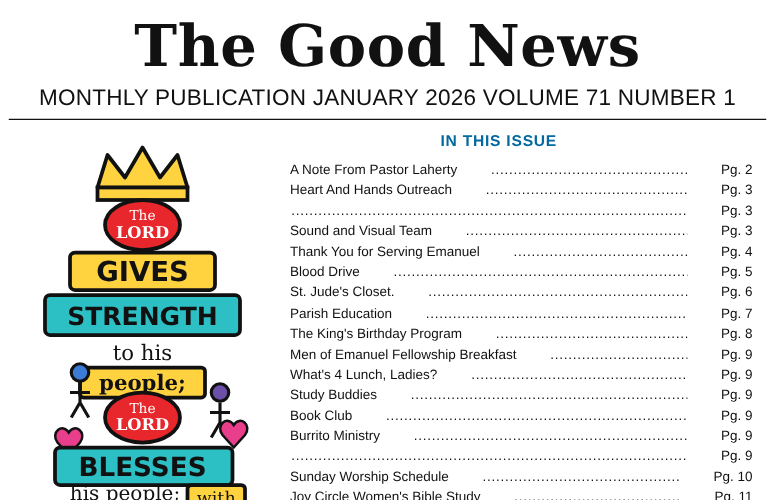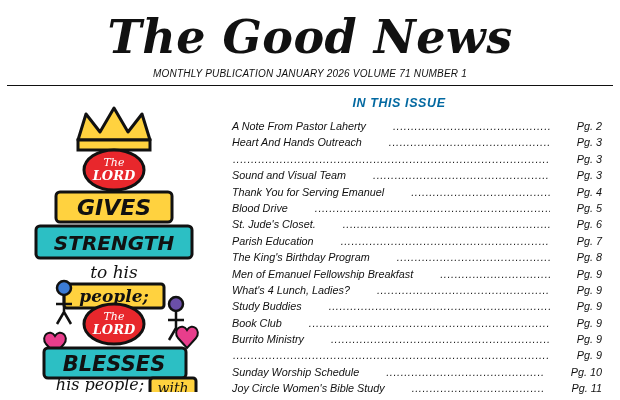--- a/index.html
+++ b/index.html
@@ -8,42 +8,41 @@
     width: 620px; height: 400px;
     overflow: hidden;
     background: #ffffff;
     font-family: "Liberation Sans", sans-serif;
   }
   #page {
     position: relative;
     width: 620px; height: 400px;
     background: #ffffff;
     overflow: hidden;
-    font-style: italic;
   }
 
   
   .masthead {
     width: 100%;
     text-align: center;
     padding-top: 14px;
   }
   .masthead-title {
     font-family: "DejaVu Serif", serif;
     font-size: 46px;
     line-height: 1.0;
     font-weight: 700;
     letter-spacing: 0.5px;
     color: #111111;
     white-space: nowrap;
   }
   .masthead-sub {
     margin-top: 8px;
     font-family: "Liberation Sans", sans-serif;
-    font-size: 10px;
+    font-size: 18px;
     letter-spacing: 0.2px;
     color: #111111;
     white-space: nowrap;
   }
   .rule {
     margin: 6px auto 0 auto;
     width: 606px;
     height: 1px;
     background: #111111;
   }

